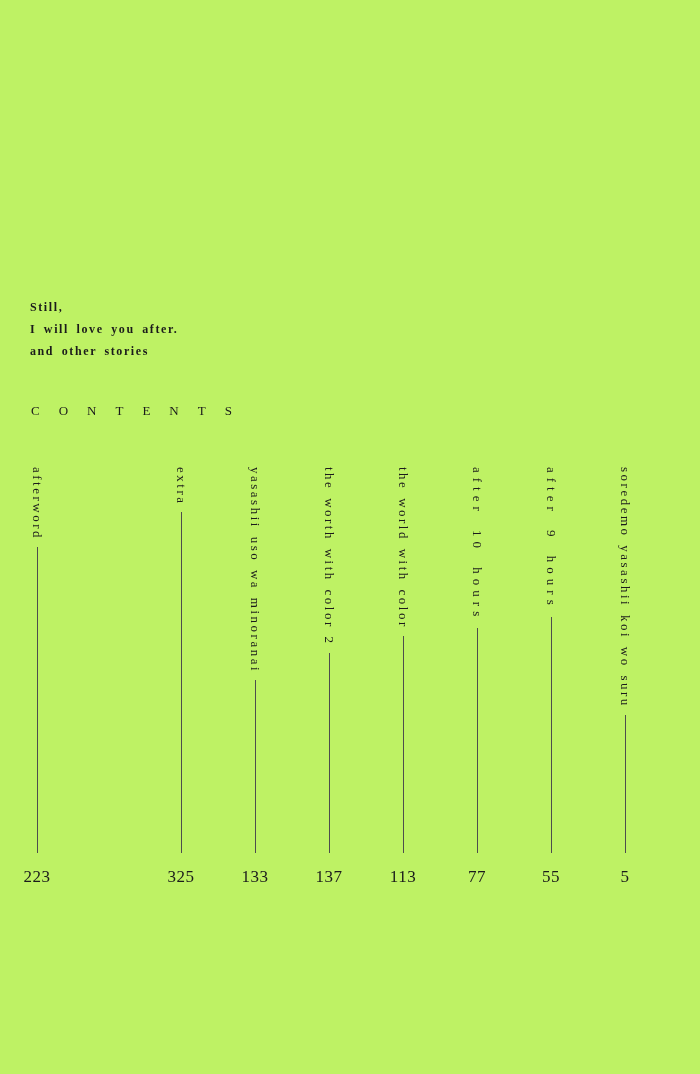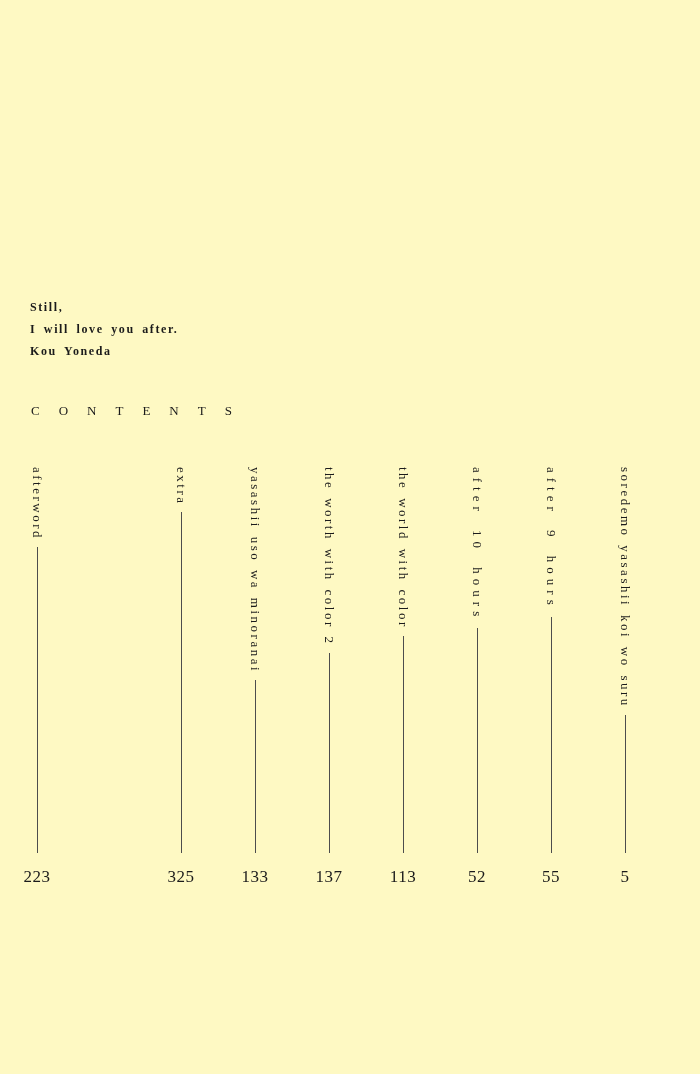--- a/index.html
+++ b/index.html
@@ -8,21 +8,21 @@
     height: 1074px;
     background: #ffffff;
     position: relative;
     font-family: "Liberation Serif", serif;
     color: #1b1b1b;
     overflow: hidden;
   }
   .page {
     position: absolute;
     inset: 0;
-    background: #fef9c3;
+    background: #bef264;
   }
 
   
   .header {
     position: absolute;
     left: 30px;
     top: 296px;
   }
   .header-line {
     font-size: 12px;
@@ -85,40 +85,40 @@
   }
 </style>
 </head>
 <body>
 
 <div class="page">
 
   <div class="header">
     <div class="header-line">Still,</div>
     <div class="header-line">I will love you after.</div>
-    <div class="header-line">Kou Yoneda</div>
+    <div class="header-line">and other stories</div>
   </div>
 
   <div class="contents-label">CONTENTS</div>
 
   <div class="toc" id="toc">
       <div class="entry" style="left: 588px;">
       <div class="entry-title">soredemo yasashii koi wo suru</div>
       <div class="leader-line"></div>
       <div class="entry-page">5</div>
     </div>
       <div class="entry wide" style="left: 514px;">
       <div class="entry-title">after 9 hours</div>
       <div class="leader-line"></div>
       <div class="entry-page">55</div>
     </div>
       <div class="entry wide" style="left: 440px;">
       <div class="entry-title">after 10 hours</div>
       <div class="leader-line"></div>
-      <div class="entry-page">52</div>
+      <div class="entry-page">77</div>
     </div>
       <div class="entry" style="left: 366px;">
       <div class="entry-title">the world with color</div>
       <div class="leader-line"></div>
       <div class="entry-page">113</div>
     </div>
       <div class="entry" style="left: 292px;">
       <div class="entry-title">the worth with color 2</div>
       <div class="leader-line"></div>
       <div class="entry-page">137</div>

